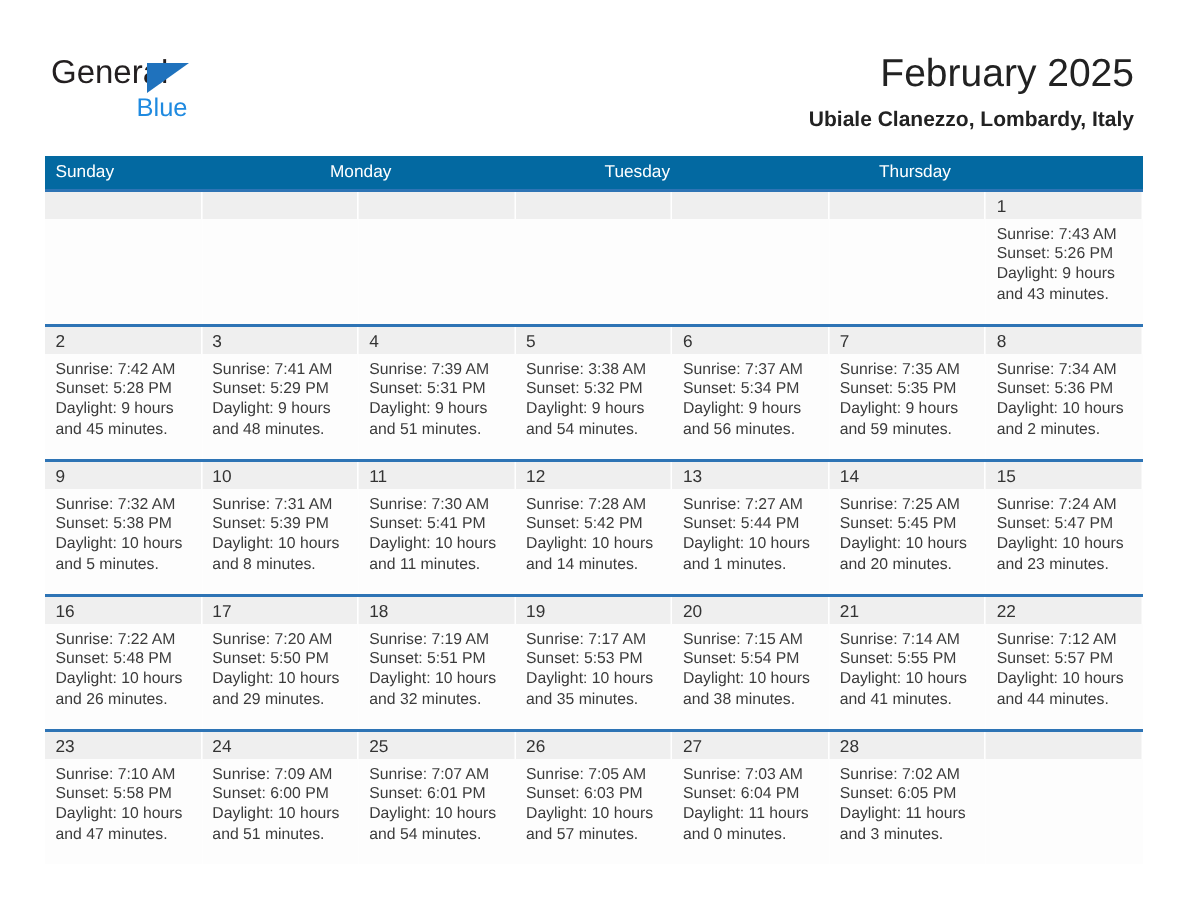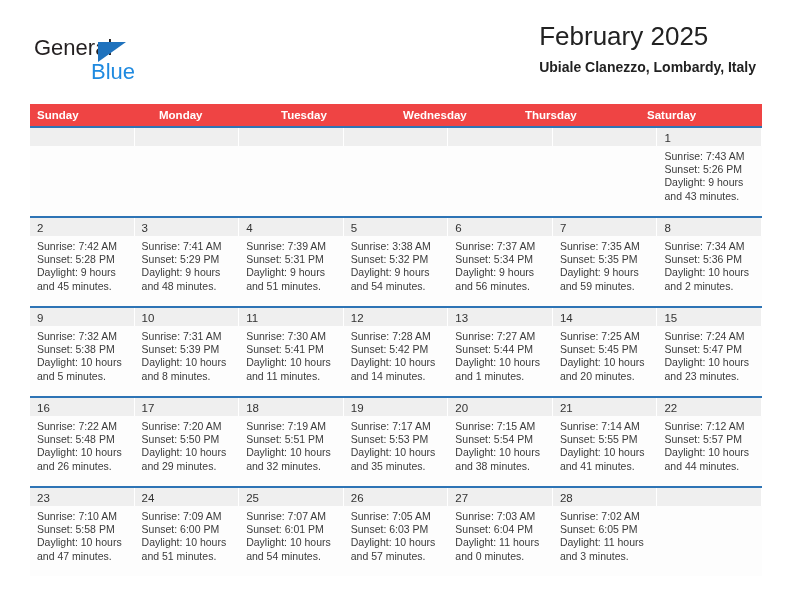--- a/index.html
+++ b/index.html
@@ -52,29 +52,30 @@
     top: 6px;
     width: 0;
     height: 0;
     border-top: 20px solid #1f72bd;
     border-right: 28px solid transparent;
   }
   .logo-blue {
     position: absolute;
     left: 57px;
     top: 24px;
-    font-size: 22px;
+    font-size: 17px;
     color: #1f8ae0;
     line-height: 24px;
   }
 
   .title-block {
     position: absolute;
     right: 36px;
-    top: 20px;
+    top: 32px;
+    text-align: right;
   }
   .cal-title {
     font-size: 26px;
     color: #222222;
     line-height: 32px;
     white-space: nowrap;
   }
   .cal-location {
     font-size: 14px;
     color: #222222;
@@ -86,23 +87,22 @@
 
   
   .calendar {
     position: absolute;
     left: 30px;
     top: 104px;
     width: 732px;
   }
   .weekday-row {
     display: flex;
-    background: #ef4444;
+    background: #0369a1;
     height: 22px;
-    font-weight: bold;
   }
   .weekday-cell {
     flex: 1 1 0;
     color: #ffffff;
     font-size: 11.5px;
     line-height: 22px;
     padding-left: 7px;
     box-sizing: border-box;
     white-space: nowrap;
   }
@@ -164,23 +164,21 @@
     </div>
 
   </div>
 
   <div class="calendar">
 
     <div class="weekday-row">
       <div class="weekday-cell">Sunday</div>
       <div class="weekday-cell">Monday</div>
       <div class="weekday-cell">Tuesday</div>
-      <div class="weekday-cell">Wednesday</div>
       <div class="weekday-cell">Thursday</div>
-      <div class="weekday-cell">Saturday</div>
     </div>
 
     <div class="week-row">
       <div class="day-cell empty">
         <div class="day-number-band"><span class="day-number"></span></div>
 
       </div>
       <div class="day-cell empty">
         <div class="day-number-band"><span class="day-number"></span></div>
 

